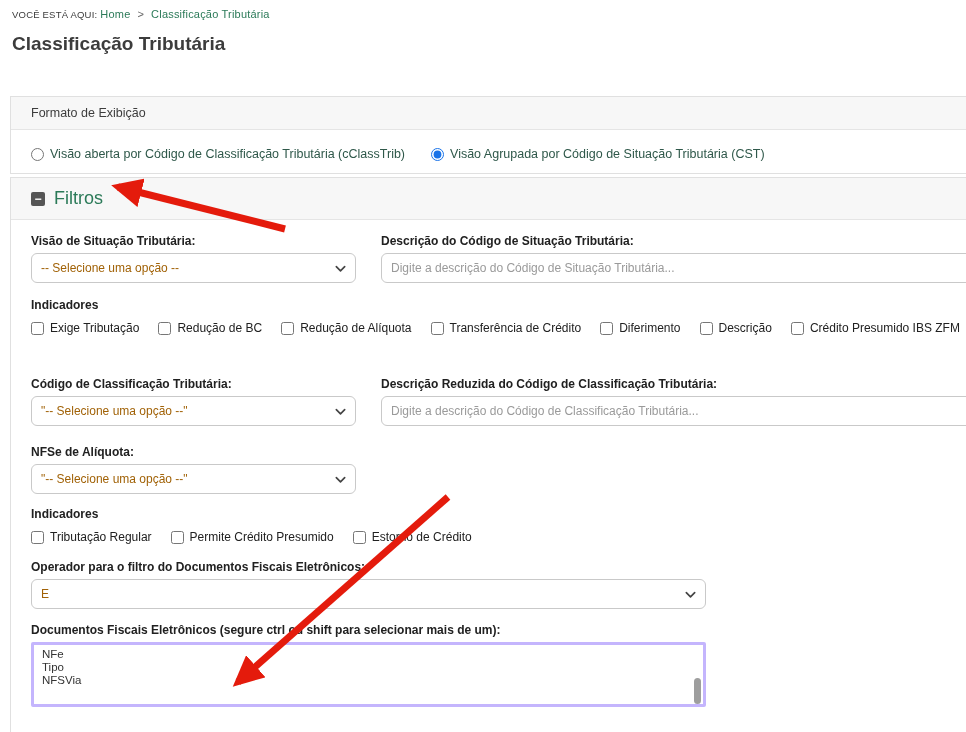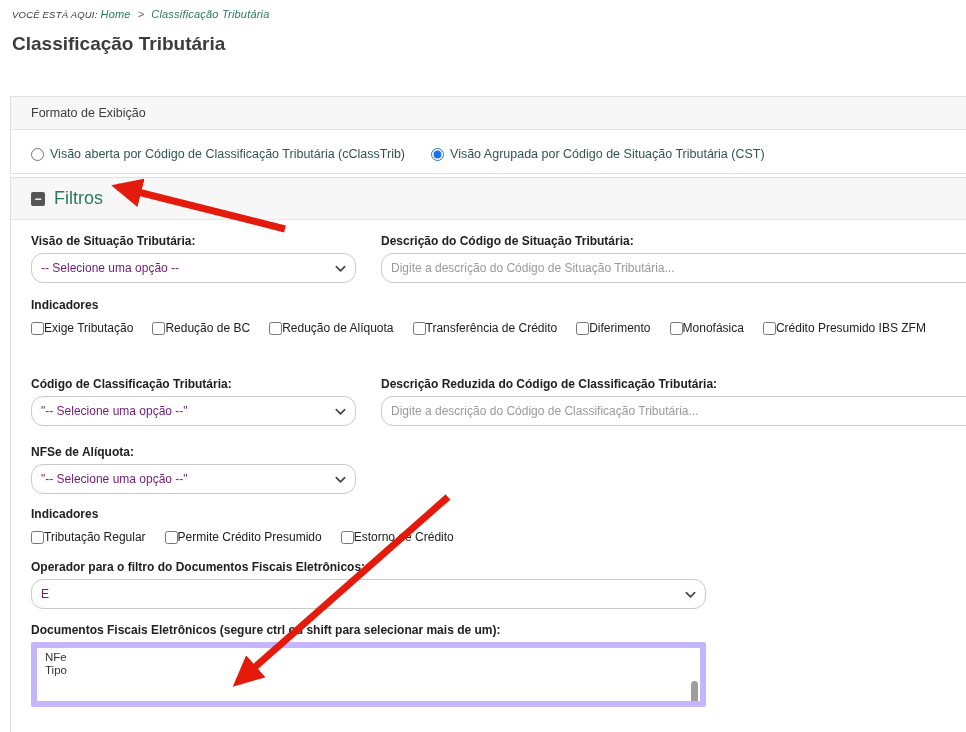--- a/index.html
+++ b/index.html
@@ -1,21 +1,21 @@
 <!DOCTYPE html>
 <html><head>
 <meta charset="utf-8">
 <style>
   * { box-sizing: border-box; margin: 0; padding: 0; }
   html, body { width: 966px; height: 732px; overflow: hidden; background: #fff; }
   body { font-family: "Liberation Sans", sans-serif; color: #212121; }
   .page { position: relative; width: 966px; height: 732px; overflow: hidden; }
 
   
-  .breadcrumb { margin: 8px 12px 0 12px; font-size: 10px; color: #3c3c3c; letter-spacing: .2px; font-style: italic; }
+  .breadcrumb { margin: 8px 12px 0 12px; font-size: 10px; color: #3c3c3c; letter-spacing: .2px; }
   .breadcrumb .prefix { font-size: 9.5px; color: #3a3a3a; }
   .breadcrumb a { color: #2b7a58; text-decoration: none; font-size: 11px; }
   .breadcrumb .sep { color: #666; margin: 0 4px; font-size: 11px; }
 
   h1.title { margin: 13px 0 0 12px; font-size: 19px; font-weight: bold; color: #3c3c3c; }
 
   
   .panel { margin-left: 10px; width: 990px; border: 1px solid #e0e0e0; border-right: 0; background: #fff; }
   .panel-1 { margin-top: 41px; }
   .panel-2 { margin-top: 3px; }
@@ -28,36 +28,36 @@
   .radio-opt input { accent-color: #1a73e8; width: 13px; height: 13px; margin: 0; }
 
   
   .filters-head { background: #f7f7f7; border-bottom: 1px solid #e5e5e5; padding: 10px 20px; display: flex; align-items: center; gap: 9px; }
   .minus-box { width: 14px; height: 14px; background: #555; border-radius: 2px; color: #fff; display: inline-flex; align-items: center; justify-content: center; font-size: 12px; line-height: 1; cursor: pointer; font-weight: bold; }
   .filters-link { color: #2b7a58; font-size: 18px; text-decoration: none; cursor: pointer; }
 
   
   .grid2 { display: grid; grid-template-columns: 325px 1fr; column-gap: 25px; }
   .fld-label { font-size: 12px; font-weight: bold; color: #212121; margin: 6px 0 5px 0; line-height: 14px; }
-  .sel, .inp { height: 30px; border: 1px solid #c9c9c9; border-radius: 12px; background: #fff; font-size: 12px; color: #701a75; width: 100%; }
+  .sel, .inp { height: 30px; border: 1px solid #c9c9c9; border-radius: 6px; background: #fff; font-size: 12px; color: #a16207; width: 100%; }
   .sel { position: relative; display: flex; align-items: center; padding: 0 26px 0 9px; cursor: pointer; }
   .sel .chev { position: absolute; right: 8px; top: 8px; width: 13px; height: 13px; }
   .inp { padding: 0 9px; font-family: "Liberation Sans", sans-serif; }
   .inp::placeholder { color: #9a9a9a; opacity: 1; }
 
   .ind-title { font-size: 12px; font-weight: bold; margin-top: 15px; }
   .checks { display: flex; gap: 19px; margin-top: 9px; flex-wrap: nowrap; }
-  .check { display: flex; align-items: center; gap: 0; font-size: 12px; color: #212121; white-space: nowrap; cursor: pointer; }
+  .check { display: flex; align-items: center; gap: 6px; font-size: 12px; color: #212121; white-space: nowrap; cursor: pointer; }
   .check input { width: 13px; height: 13px; margin: 0; accent-color: #666; }
 
   .mt-big { margin-top: 36px; }
   .w-mid { width: 675px; }
 
   
-  .listbox { position: relative; width: 675px; height: 65px; border: 6px solid #c4b5fd; border-radius: 2px; overflow: hidden; padding: 3px 0; }
+  .listbox { position: relative; width: 675px; height: 65px; border: 3px solid #c4b5fd; border-radius: 2px; overflow: hidden; padding: 3px 0; }
   .listbox .opt { font-size: 11.5px; line-height: 13px; padding: 0 8px; color: #333; cursor: default; }
   .lb-thumb { position: absolute; right: 2px; top: 33px; width: 7px; height: 26px; background: #9e9e9e; border-radius: 4px; cursor: pointer; }
 
   
   .foot-sep { border-top: 1px solid #e5e5e5; margin-top: 25px; }
   .foot { display: flex; align-items: center; padding: 14px 0 18px 0; }
 
   
   .arrows { position: absolute; left: 0; top: 0; width: 966px; height: 732px; pointer-events: none; z-index: 20; }
 </style>
@@ -144,21 +144,21 @@
           <label class="check">
           <input type="checkbox" style="">
           <span>Transferência de Crédito</span>
         </label>
           <label class="check">
           <input type="checkbox" style="">
           <span>Diferimento</span>
         </label>
           <label class="check">
           <input type="checkbox" style="">
-          <span>Monofásica</span>
+          <span>Descrição</span>
         </label>
           <label class="check">
           <input type="checkbox" style="">
           <span>Crédito Presumido IBS ZFM</span>
         </label>
         </div>
 
       <div class="grid2 mt-big">
         <div>
           <div class="fld-label">Código de Classificação Tributária:</div>
@@ -215,20 +215,21 @@
         </div>
       </div>
 
       <div style="margin-top:14px;">
         <div class="fld-label">Documentos Fiscais Eletrônicos (segure ctrl ou shift para selecionar mais de um):</div>
         <div class="listbox">
           <div>
 
           <div class="opt">NFe</div>
               <div class="opt">Tipo</div>
+              <div class="opt">NFSVia</div>
             </div>
           <div class="lb-thumb"></div>
         </div>
       </div>
 
       <div class="foot-sep"></div>
       <div class="foot">
         
         
         

